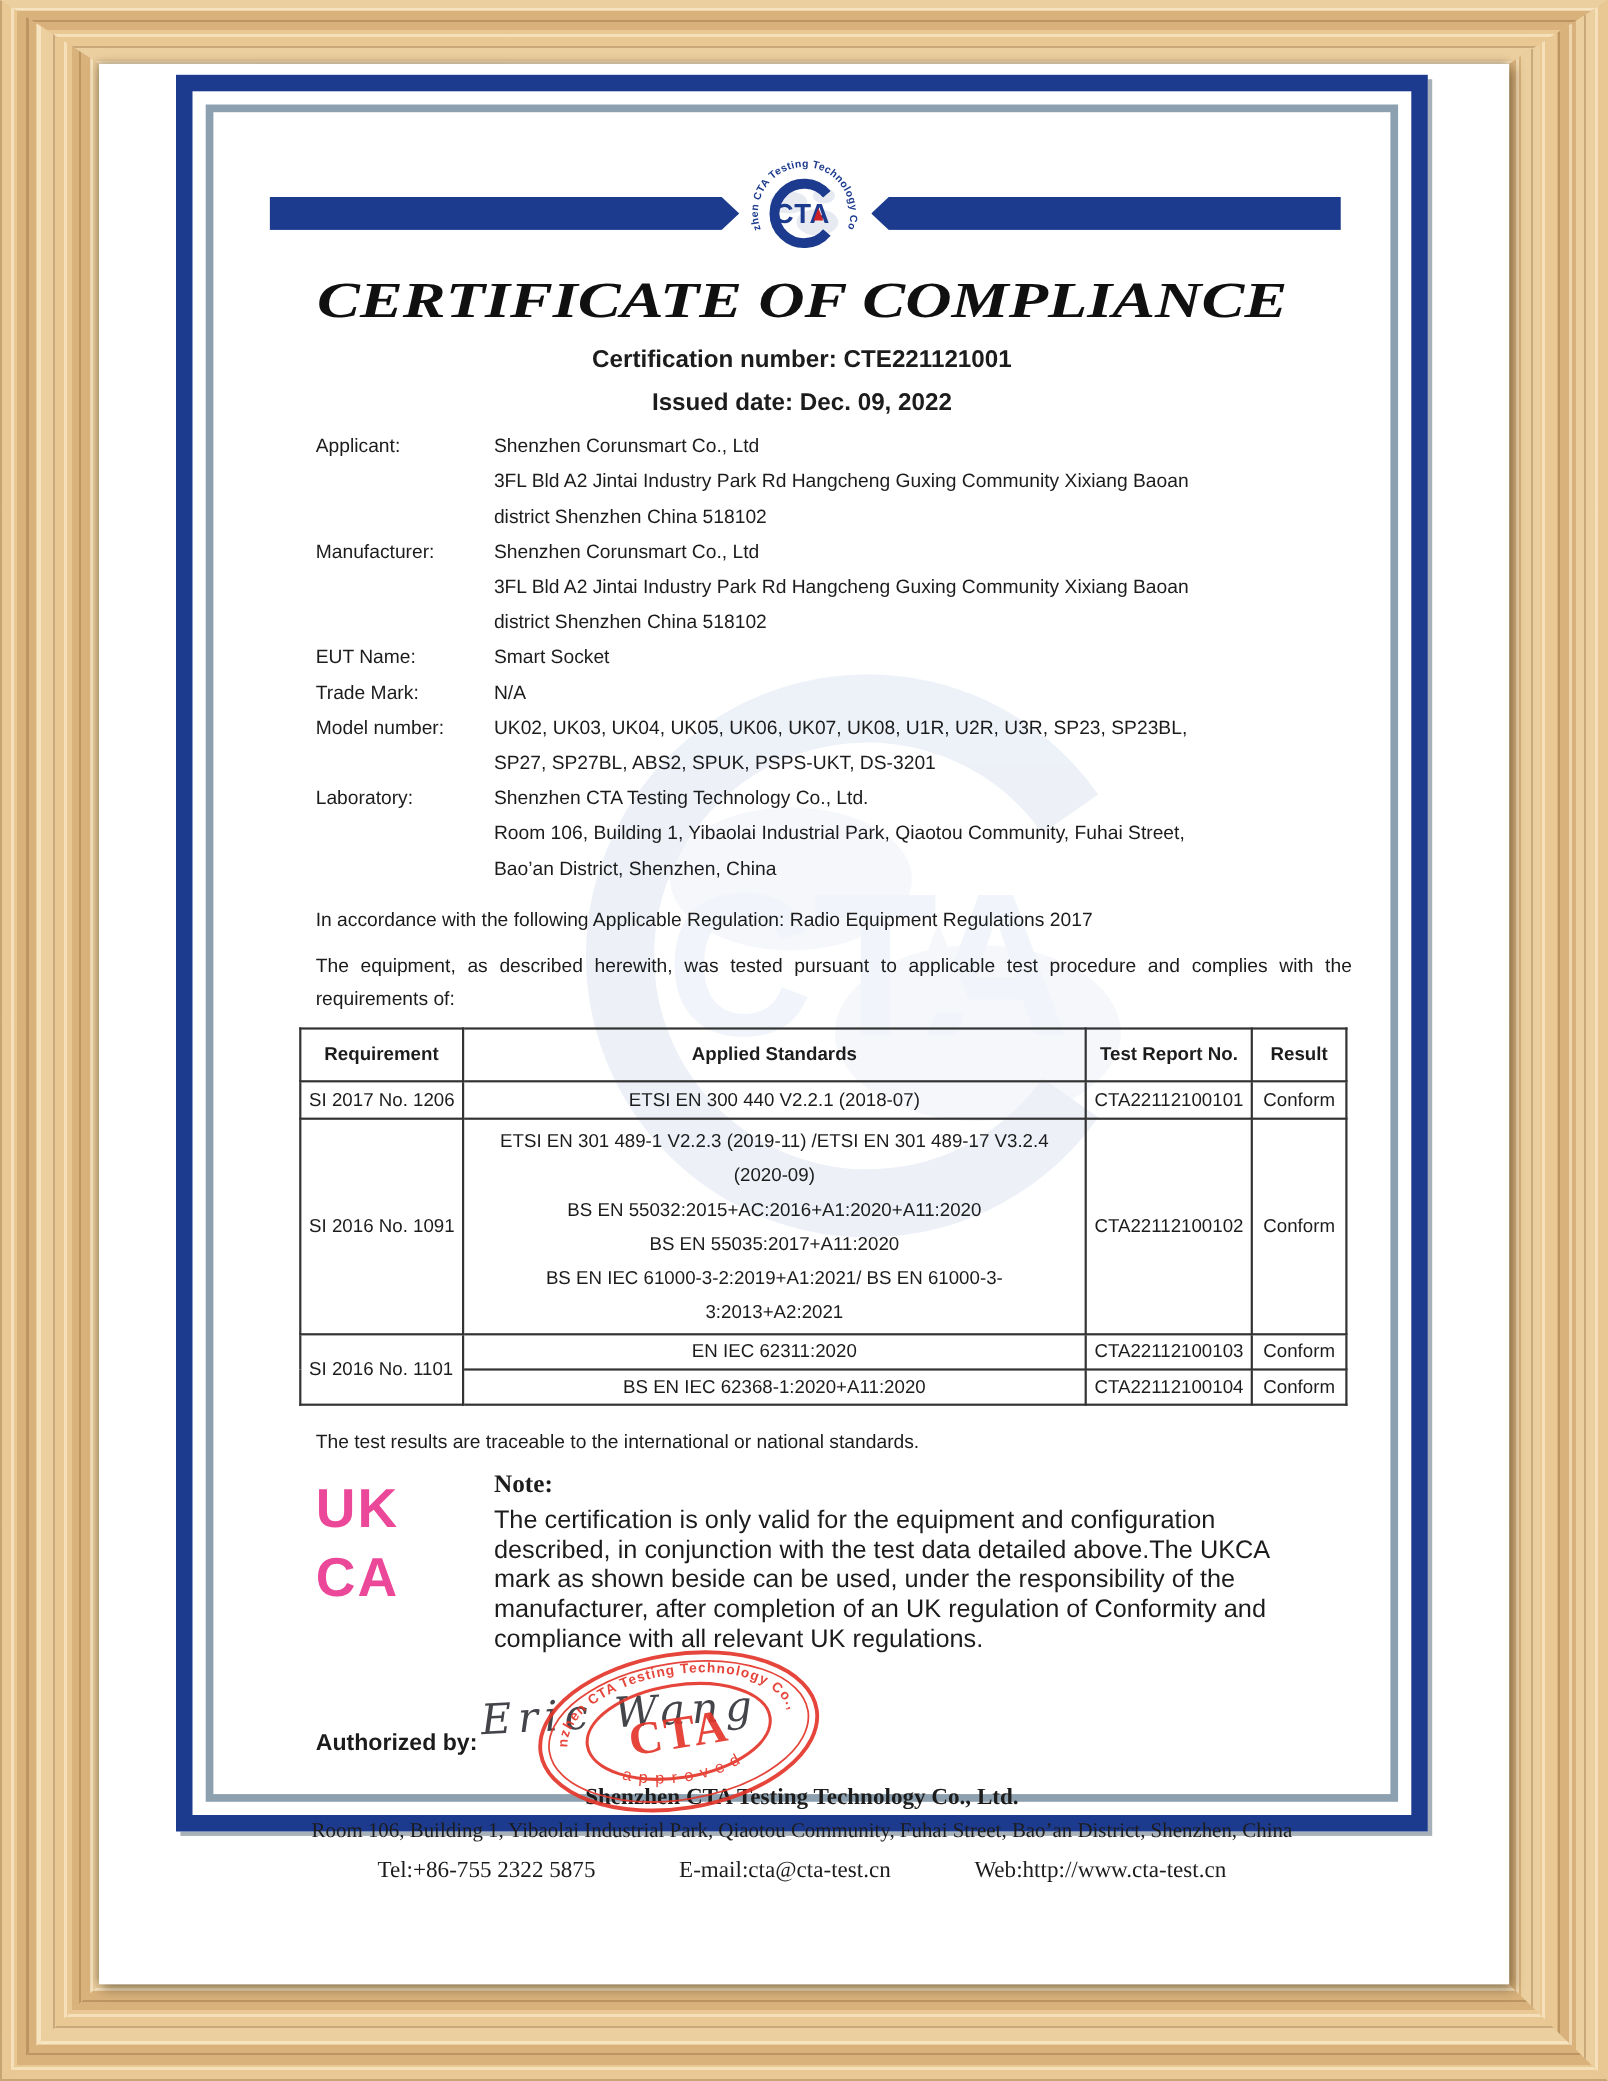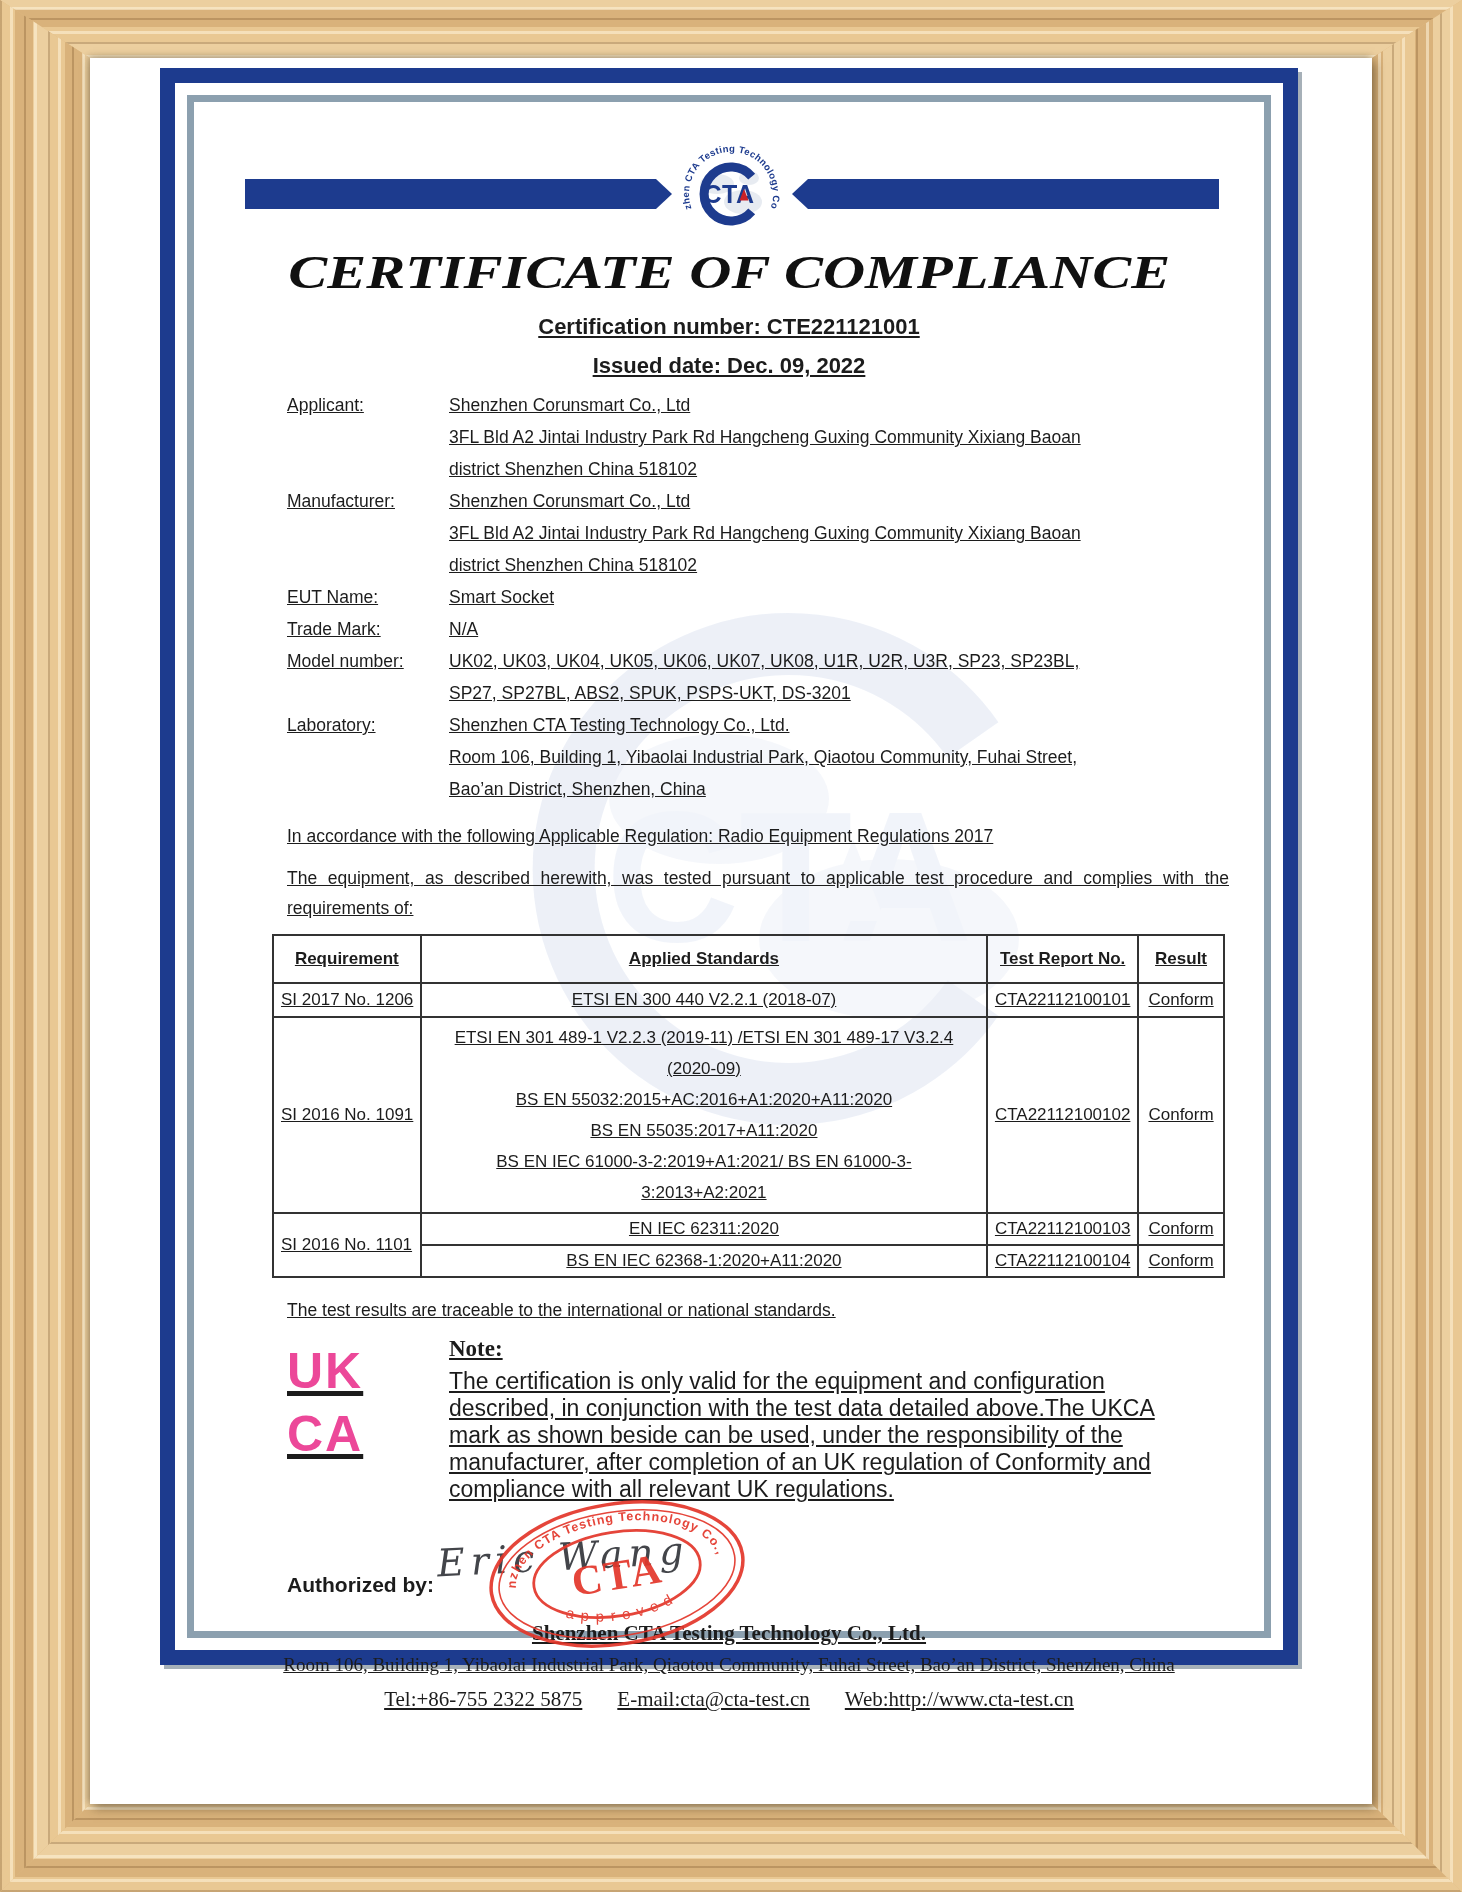--- a/index.html
+++ b/index.html
@@ -34,21 +34,21 @@
   
   .watermark { position:absolute; left:275px; top:447px; width:640px; height:640px; z-index:0; }
 
   
   .bar { position:absolute; top:96px; height:30px; background:#1d3b8e; }
   .bar.lft { left:70px;  width:427px; clip-path:polygon(0 0, calc(100% - 16px) 0, 100% 50%, calc(100% - 16px) 100%, 0 100%); }
   .bar.rgt { left:617px; width:427px; clip-path:polygon(16px 0, 100% 0, 100% 100%, 16px 100%, 0 50%); }
   .logo-badge { position:absolute; left:504px; top:59px; width:104px; height:104px; }
 
   
-  .content { position:absolute; inset:0; padding:0 35px 0 93px; z-index:1;text-decoration:underline; }
+  .content { position:absolute; inset:0; padding:0 35px 0 93px; z-index:1; }
   .centered-block { margin-left:-93px; margin-right:-35px; text-align:center; }
   .doc-title { margin-top:148px; font-family:"Liberation Serif", serif; font-style:italic; font-weight:bold;
                font-size:46px; line-height:46px; color:#101010; }
   .doc-title > span { display:inline-block; transform:scaleX(1.27); transform-origin:center; white-space:nowrap; letter-spacing:0px; }
   .cert-num { margin-top:18px; font-size:22px; font-weight:bold; }
   .issued   { margin-top:13px; font-size:22px; font-weight:bold; }
 
   .fields { margin-top:10px; font-size:17.5px; }
   .frow { display:flex; line-height:32px; }
   .flabel { width:162px; flex:none; }
@@ -78,21 +78,21 @@
 
   .sign-area { position:relative; margin-top:2px; height:112px; }
   .auth-label { position:absolute; left:0; top:68px; font-size:21px; font-weight:bold; }
   .signature { position:absolute; left:150px; top:30px; font-family:"DejaVu Serif", serif; font-style:italic;
                font-size:38px; letter-spacing:6px; color:#43454a; transform:rotate(-3deg); white-space:nowrap; }
   .stamp { position:absolute; left:195px; top:-6px; width:270px; height:150px; opacity:.92; }
 
   .company { margin-top:4px; font-family:"Liberation Serif", serif; font-weight:bold; font-size:21px; }
   .address { margin-top:8px; font-family:"Liberation Serif", serif; font-size:19px; }
   .contact { margin-top:11px; font-family:"Liberation Serif", serif; font-size:21px;
-             display:flex; justify-content:center; gap:35px; }
+             display:flex; justify-content:center; gap:76px; }
 </style>
 </head>
 <body>
 
 <div id="canvas">
   <div class="wood hgrain top"></div>
   <div class="wood hgrain bottom"></div>
   <div class="wood vgrain left"></div>
   <div class="wood vgrain right"></div>
 

